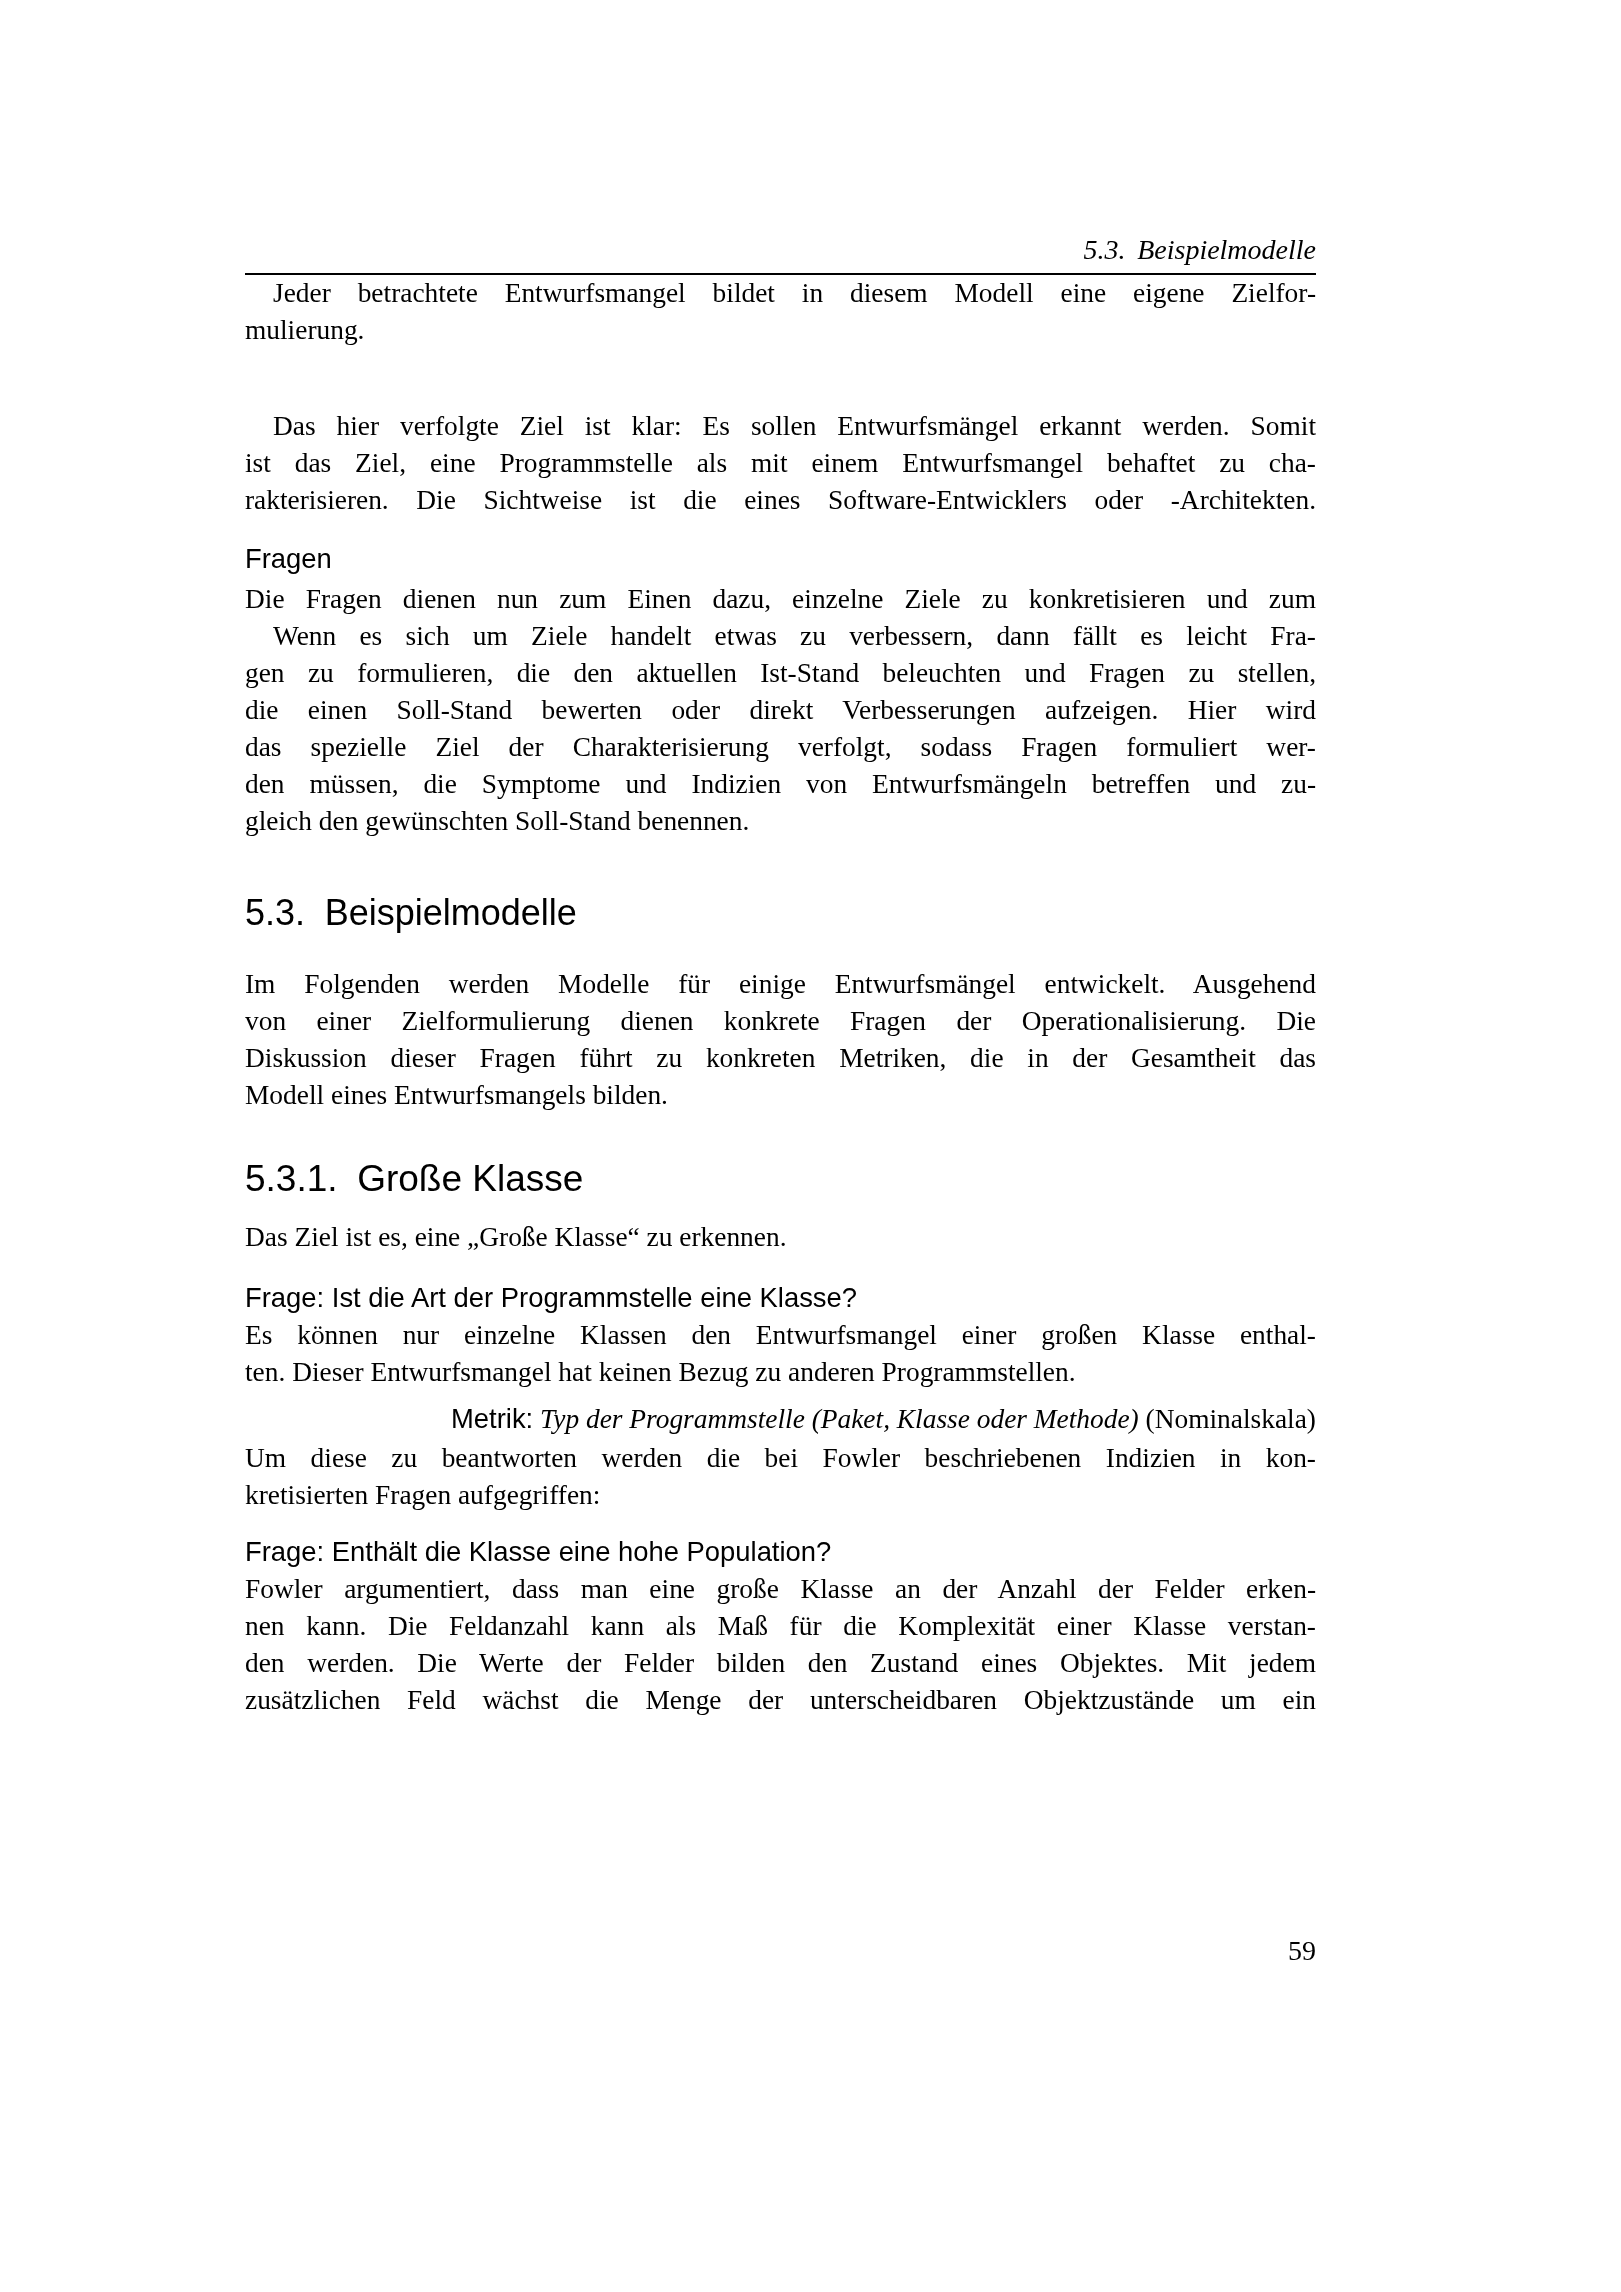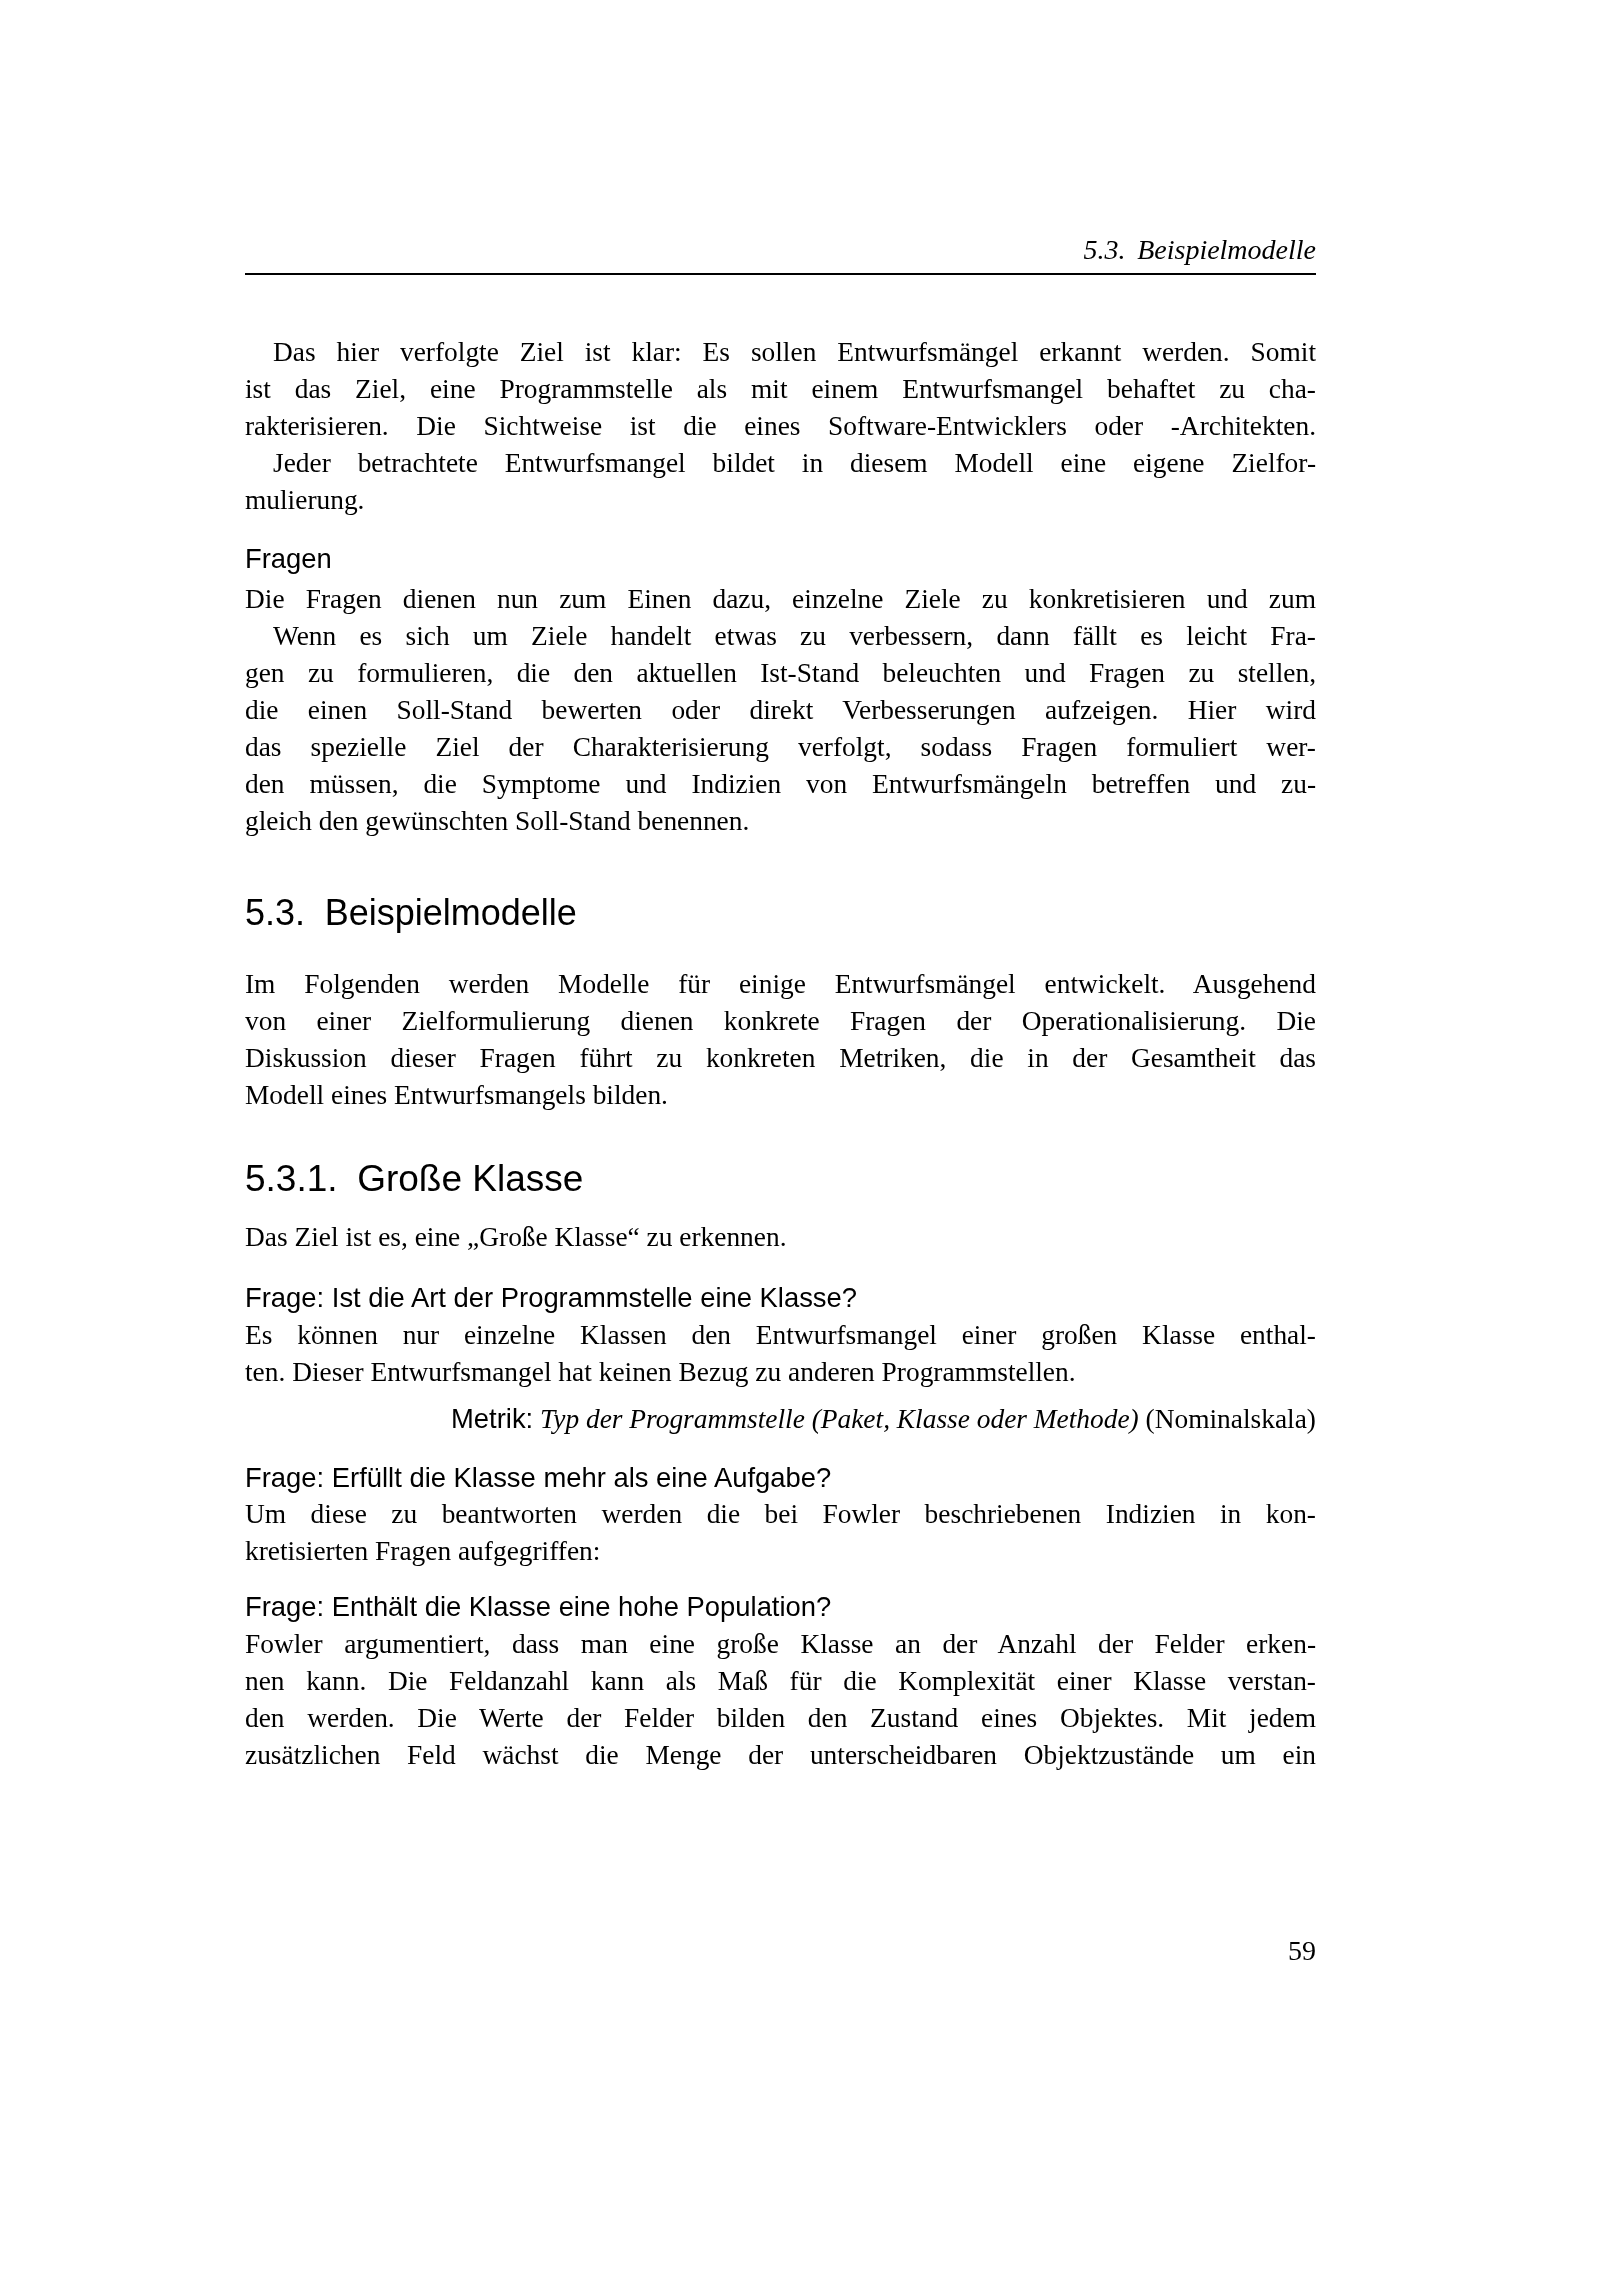--- a/index.html
+++ b/index.html
@@ -46,29 +46,29 @@
 </head>
 <body>
 
 <div class="textblock">
 
   <div class="run-head">
     <span class="run-num">5.3.</span><span>Beispielmodelle</span>
   </div>
   <div class="rule"></div>
 
+  <div class="body-text">
+    <div class="line j ind">Jeder betrachtete Entwurfsmangel bildet in diesem Modell eine eigene Zielfor-</div>
+    <div class="line">mulierung.</div>
+  </div>
+
   <div class="body-text p1">
     <div class="line j ind">Das hier verfolgte Ziel ist klar: Es sollen Entwurfsmängel erkannt werden. Somit</div>
     <div class="line j">ist das Ziel, eine Programmstelle als mit einem Entwurfsmangel behaftet zu cha-</div>
     <div class="line j">rakterisieren. Die Sichtweise ist die eines Software-Entwicklers oder -Architekten.</div>
-  </div>
-
-  <div class="body-text">
-    <div class="line j ind">Jeder betrachtete Entwurfsmangel bildet in diesem Modell eine eigene Zielfor-</div>
-    <div class="line">mulierung.</div>
   </div>
 
   <div class="sans-h h-small h-fragen">Fragen</div>
 
   <div class="body-text p3">
     <div class="line j">Die Fragen dienen nun zum Einen dazu, einzelne Ziele zu konkretisieren und zum</div>
   </div>
 
   <div class="body-text">
     <div class="line j ind">Wenn es sich um Ziele handelt etwas zu verbessern, dann fällt es leicht Fra-</div>
@@ -104,21 +104,20 @@
     <div class="line j">Es können nur einzelne Klassen den Entwurfsmangel einer großen Klasse enthal-</div>
     <div class="line">ten. Dieser Entwurfsmangel hat keinen Bezug zu anderen Programmstellen.</div>
   </div>
 
   <div class="metrik">
     <span class="m-label">Metrik:</span>
     <span class="m-italic">Typ der Programmstelle (Paket, Klasse oder Methode)</span>
     <span class="m-suffix">(Nominalskala)</span>
   </div>
 
-  <div class="sans-h h-small q2">Frage: Erfüllt die Klasse mehr als eine Aufgabe?</div>
 
   <div class="body-text p8">
     <div class="line j">Um diese zu beantworten werden die bei Fowler beschriebenen Indizien in kon-</div>
     <div class="line">kretisierten Fragen aufgegriffen:</div>
   </div>
 
   <div class="sans-h h-small q3">Frage: Enthält die Klasse eine hohe Population?</div>
 
   <div class="body-text p9">
     <div class="line j">Fowler argumentiert, dass man eine große Klasse an der Anzahl der Felder erken-</div>

